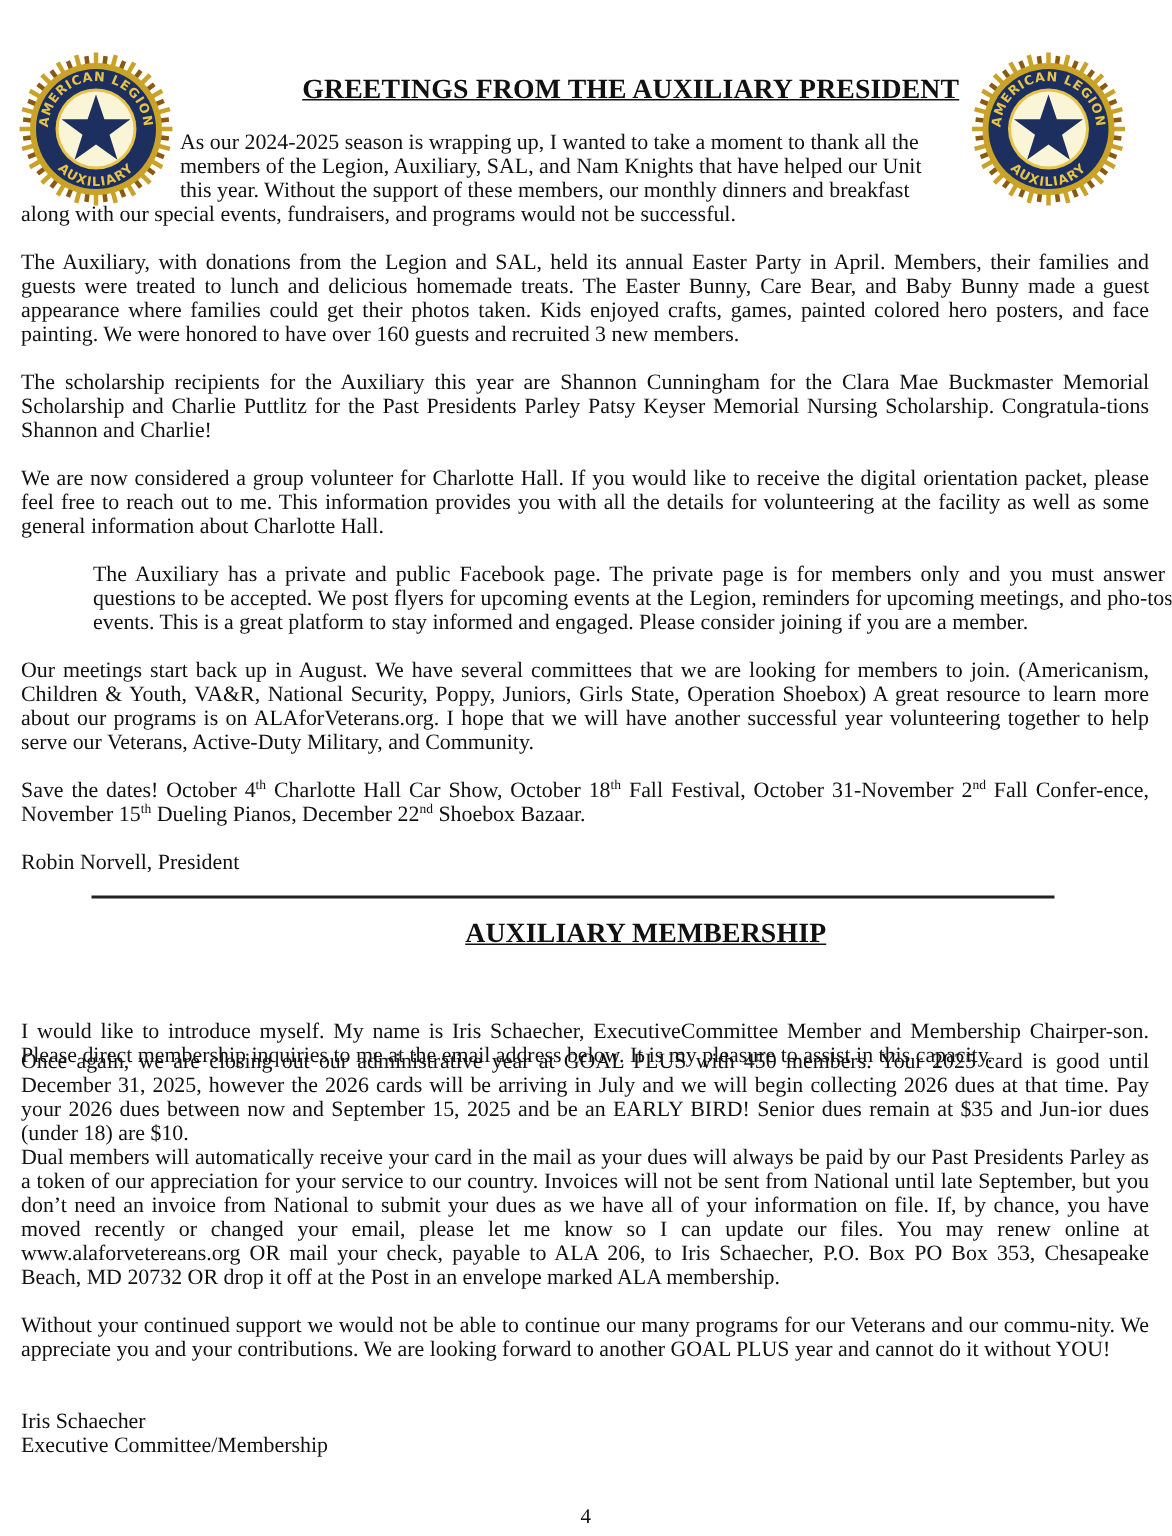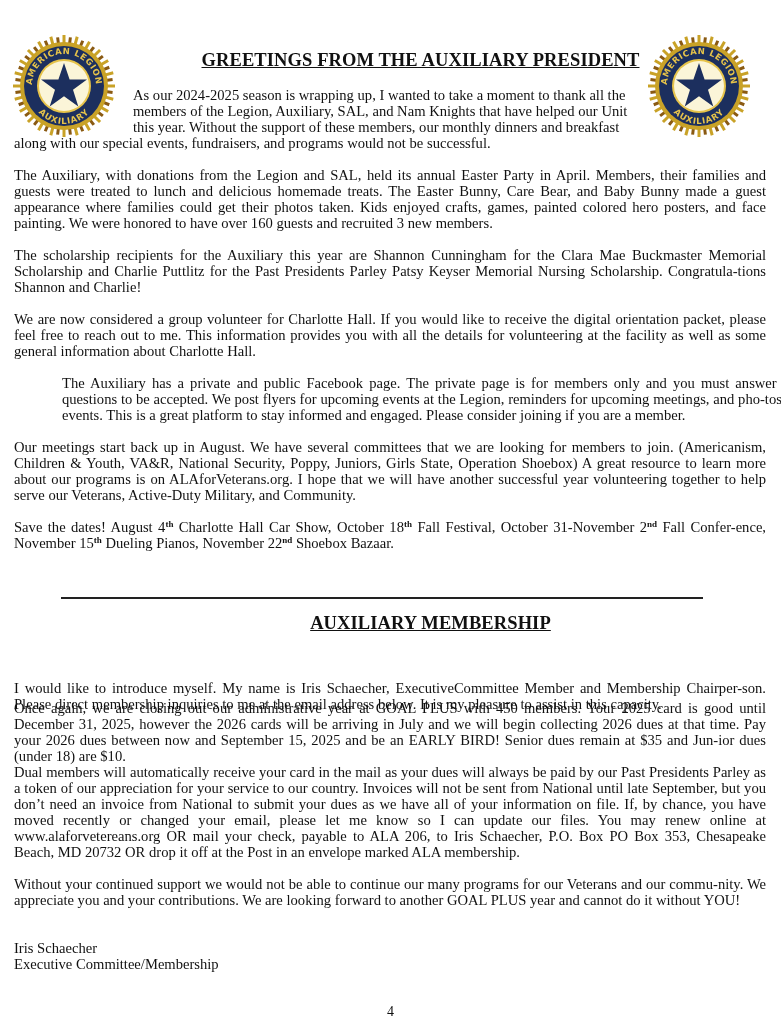--- a/index.html
+++ b/index.html
@@ -13,41 +13,41 @@
   .logo-left { left: 12px; top: 34px; }
   .logo-right { left: 647px; top: 34px; }
   .heading {
     position: absolute; left: 0; width: 781px; text-align: center;
     font-weight: bold; text-decoration: underline; font-size: 18.5px;
     letter-spacing: 0.1px;
   }
   .h1 { top: 50px; left: 30px; }
   .h2 { top: 613px; margin-left: 40px; }
   .intro {
-    position: absolute; left: 133px; top: 87px; width: 520px;
+    position: absolute; left: 120px; top: 87px; width: 520px;
     font-size: 14.6px; line-height: 16px;
   }
   .intro-tail {
     position: absolute; left: 14px; top: 135px; width: 760px;
     font-size: 14.6px; line-height: 16px;
   }
   .para {
     position: absolute; left: 14px; width: 752px;
     font-size: 14.6px; line-height: 16px; text-align: justify;
   }
   .para.last { text-align-last: left; }
   .rule {
     position: absolute; left: 61px; top: 597px; width: 642px; height: 2px;
     background: #222222;
   }
   .pageno {
     position: absolute; left: 0; width: 781px; top: 1004px; text-align: center;
     font-size: 14px;
   }
-  sup { font-size: 9px; line-height: 0; vertical-align: 5px; font-weight: bold; }
+  sup { font-size: 9px; line-height: 0; vertical-align: 5px; }
 </style>
 </head>
 <body>
 
 <div class="page">
 
   <div class="logo logo-left">
     <svg viewBox="0 0 104 104" width="104" height="104">
       <defs>
         <path id="arcTopL" d="M 20 52 A 32 32 0 0 1 84 52"></path>
@@ -196,23 +196,24 @@
   </div>
   <div class="intro-tail">along with our special events, fundraisers, and programs would not be successful.</div>
 
   <div class="para" style="top:167px;">The Auxiliary, with donations from the Legion and SAL, held its annual Easter Party in April. Members, their families and guests were treated to lunch and delicious homemade treats. The Easter Bunny, Care Bear, and Baby Bunny made a guest appearance where families could get their photos taken. Kids enjoyed crafts, games, painted colored hero posters, and face painting. We were honored to have over 160 guests and recruited 3 new members.</div>
   <div class="para" style="top:247px;">The scholarship recipients for the Auxiliary this year are Shannon Cunningham for the Clara Mae Buckmaster Memorial Scholarship and Charlie Puttlitz for the Past Presidents Parley Patsy Keyser Memorial Nursing Scholarship. Congratula-tions Shannon and Charlie!</div>
   <div class="para" style="top:311px;">We are now considered a group volunteer for Charlotte Hall. If you would like to receive the digital orientation packet, please feel free to reach out to me. This information provides you with all the details for volunteering at the facility as well as some general information about Charlotte Hall.</div>
   <div class="para" style="top:375px;margin-left:48px;">The Auxiliary has a private and public Facebook page. The private page is for members only and you must answer the 3 questions to be accepted. We post flyers for upcoming events at the Legion, reminders for upcoming meetings, and pho-tos from events. This is a great platform to stay informed and engaged. Please consider joining if you are a member.</div>
   <div class="para" style="top:439px;">Our meetings start back up in August. We have several committees that we are looking for members to join. (Americanism, Children &amp; Youth, VA&amp;R, National Security, Poppy, Juniors, Girls State, Operation Shoebox) A great resource to learn more about our programs is on ALAforVeterans.org.  I hope that we will have another successful year volunteering together to help serve our Veterans, Active-Duty Military, and Community.</div>
 
   <div class="para" style="top:519px;">
-    <span>Save the dates!  </span><span>August 4</span><sup>th</sup><span> Charlotte Hall Car Show, </span><span>October 18</span><sup>th</sup><span> Fall Festival, </span><span>October 31-November 2</span><sup>nd</sup><span> Fall Confer-ence, </span><span>November 15</span><sup>th</sup><span> Dueling Pianos, </span><span>November 22</span><sup>nd</sup><span> Shoebox Bazaar.</span>
-  </div>
-
+    <span>Save the dates!  </span><span>October 4</span><sup>th</sup><span> Charlotte Hall Car Show, </span><span>October 18</span><sup>th</sup><span> Fall Festival, </span><span>October 31-November 2</span><sup>nd</sup><span> Fall Confer-ence, </span><span>November 15</span><sup>th</sup><span> Dueling Pianos, </span><span>December 22</span><sup>nd</sup><span> Shoebox Bazaar.</span>
+  </div>
+
+  <div class="para" style="top:567px;">Robin Norvell, President</div>
 
   <div class="rule"></div>
 
   <div class="heading h2">AUXILIARY MEMBERSHIP</div>
 
   <div class="para" style="top:652px;margin-top:28px;">I would like to introduce myself. My name is Iris Schaecher, ExecutiveCommittee Member and Membership Chairper-son. Please direct membership inquiries to me at the email address below. It is my pleasure to assist in this capacity.</div>
   <div class="para" style="top:700px;">Once again, we are closing out our administrative year at GOAL PLUS with 450 members. Your 2025 card is good until December 31, 2025, however the 2026 cards will be arriving in July and we will begin collecting 2026 dues at that time. Pay your 2026 dues between now and September 15, 2025 and be an EARLY BIRD! Senior dues remain at $35 and Jun-ior dues (under 18) are $10.</div>
   <div class="para" style="top:764px;">Dual members will automatically receive your card in the mail as your dues will always be paid by our Past Presidents Parley as a token of our appreciation for your service to our country. Invoices will not be sent from National until late September, but you don’t need an invoice from National to submit your dues as we have all of your information on file. If, by chance, you have moved recently or changed your email, please let me know so I can update our files. You may renew online at www.alaforvetereans.org OR mail your check, payable to ALA 206, to Iris Schaecher, P.O. Box PO Box 353, Chesapeake Beach, MD 20732 OR drop it off at the Post in an envelope marked ALA membership.</div>
   <div class="para" style="top:876px;">Without your continued support we would not be able to continue our many programs for our Veterans and our commu-nity. We appreciate you and your contributions. We are looking forward to another GOAL PLUS year and cannot do it without YOU!</div>
 

